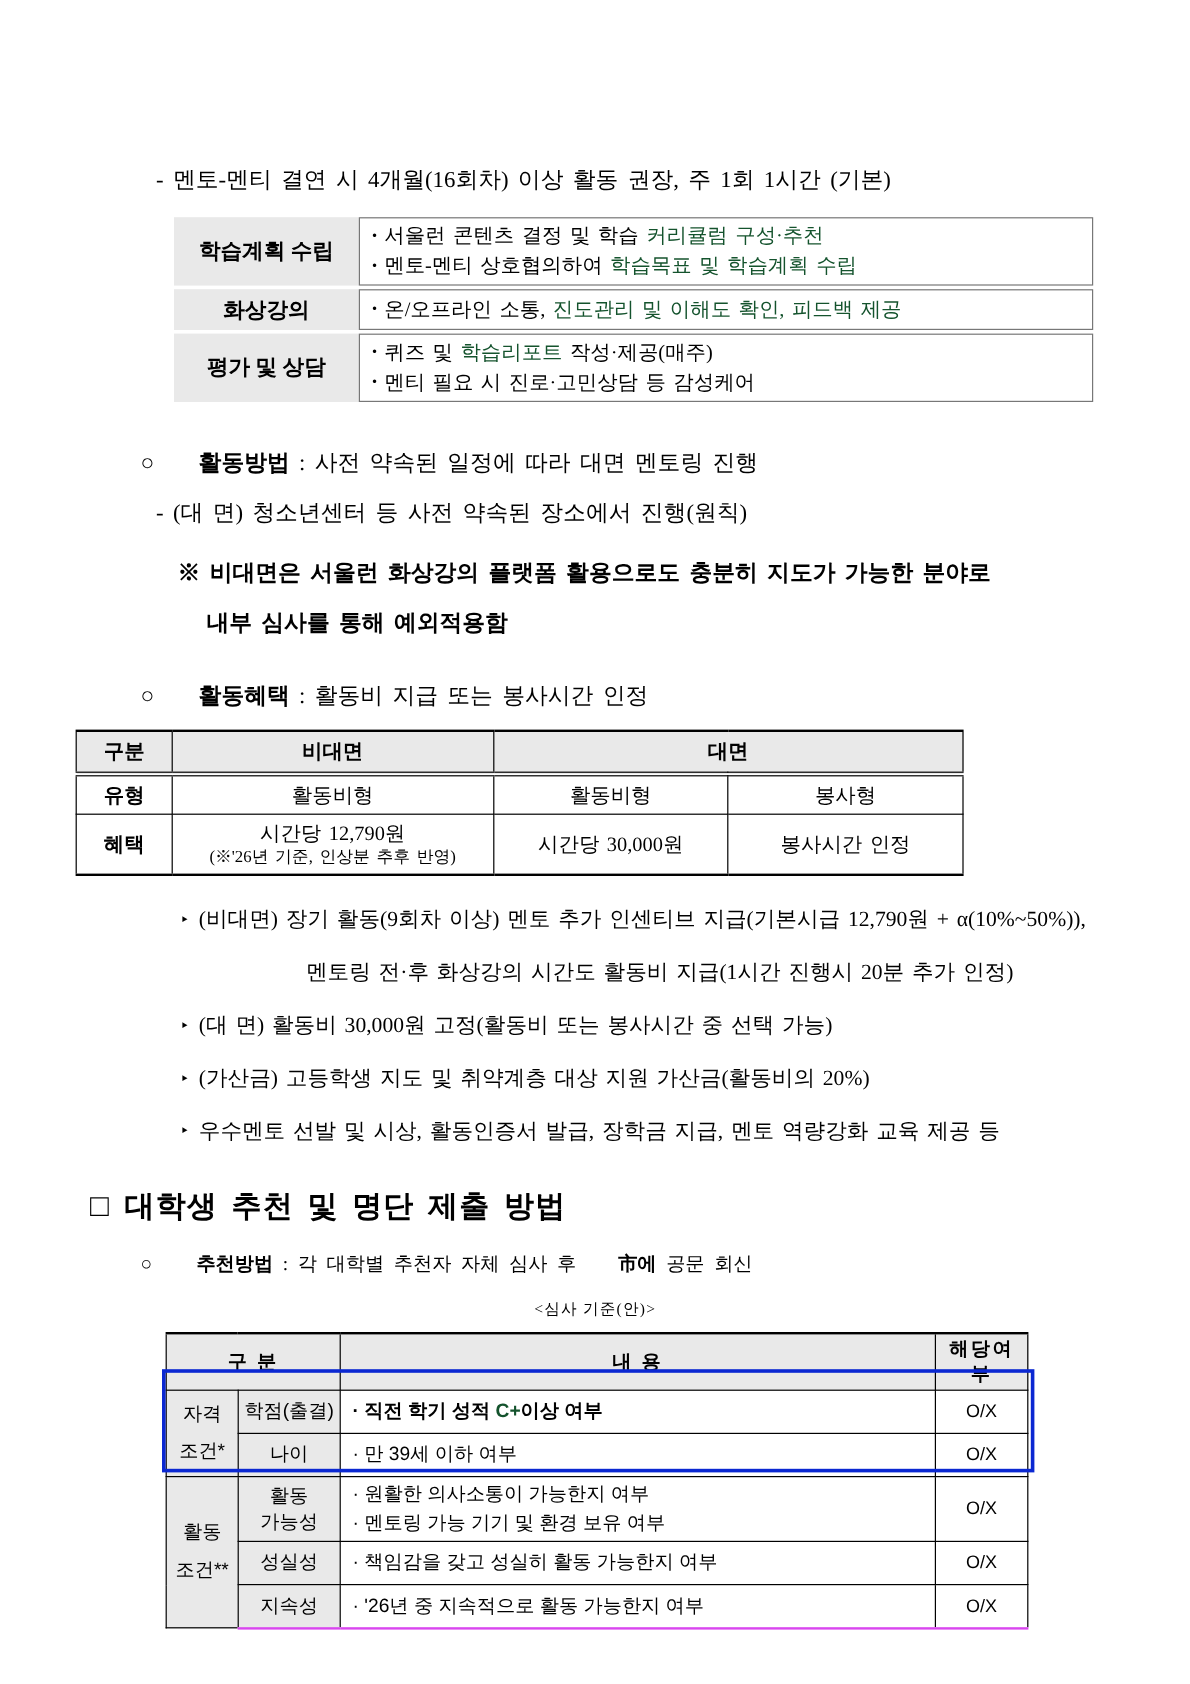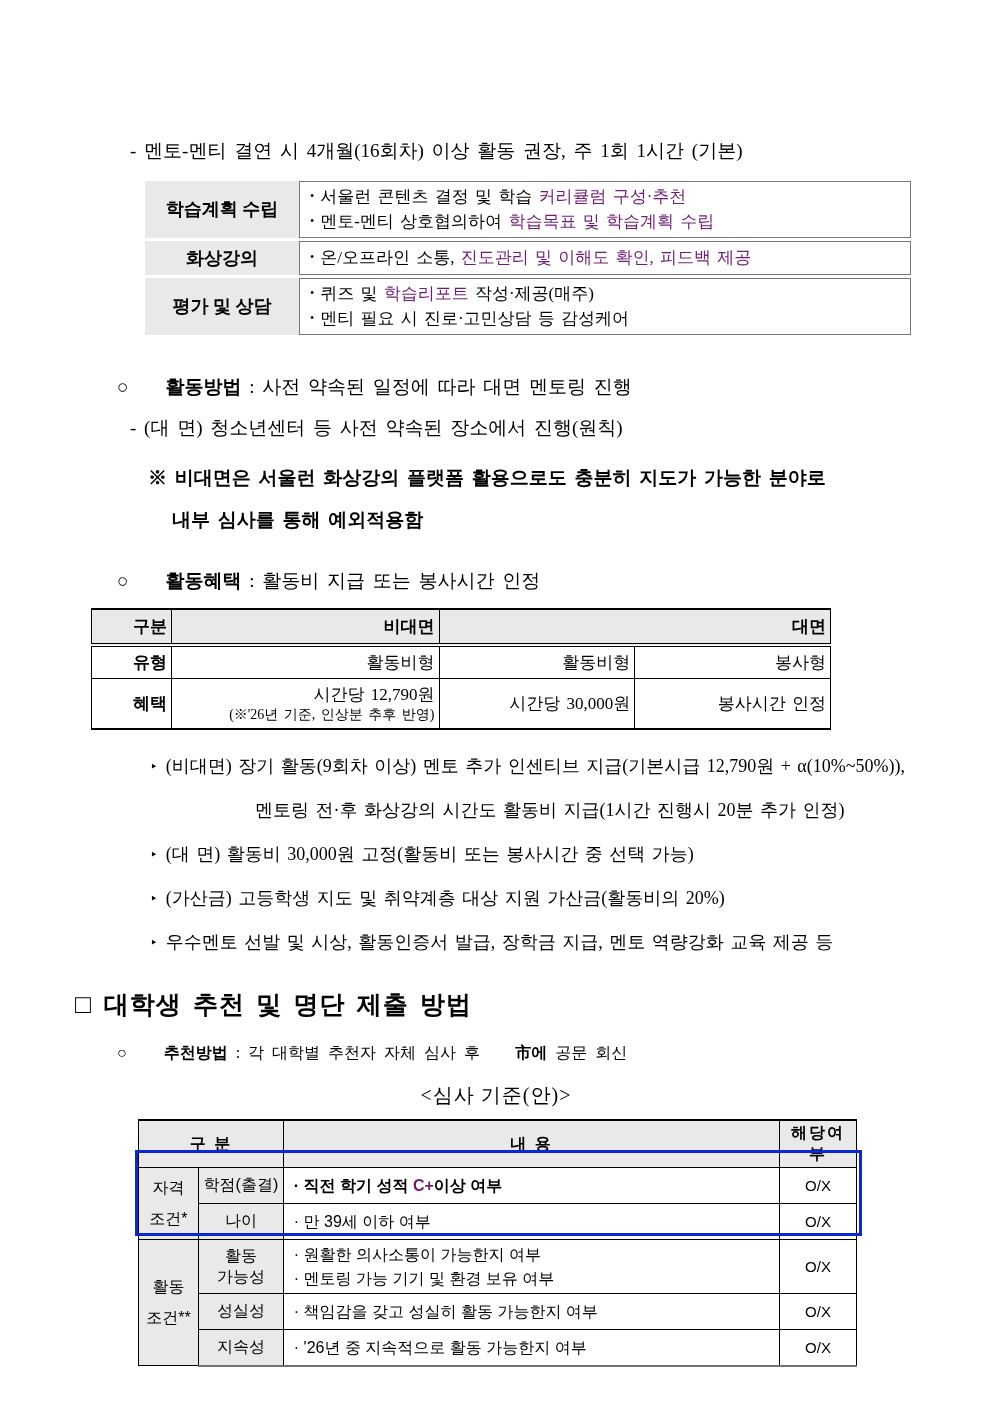--- a/index.html
+++ b/index.html
@@ -4,21 +4,21 @@
 <style>
   html,body{margin:0;padding:0;background:#fff;}
   body{
     width:992px;height:1403px;position:relative;overflow:hidden;
     font-family:"Liberation Serif","DejaVu Serif",serif;
     color:#000;
   }
   .page{position:relative;padding-top:138px;}
   .bodyline{font-size:19px;word-spacing:3px;line-height:1.35;}
   .bold{font-weight:bold;margin-left:27px;}
-  .blue{color:#701a75;}
+  .blue{color:#14532d;}
   
   .intro{margin-left:130px;}
   
   .roles{margin:14px 0 0 145px;width:766px;border-collapse:separate;border-spacing:0 3px;}
   .roles td{vertical-align:middle;}
   .roles .rlabel{
     width:150px;background:#e9e9e9;text-align:center;font-weight:bold;
     font-size:18px;padding:5px 2px;
   }
   .roles .rcontent{
@@ -27,58 +27,58 @@
   }
   .roles .item .b{font-size:12px;vertical-align:2px;margin-right:6px;}
   
   .secline{margin:36px 0 0 117px;}
   .secline .circ{margin-right:10px;}
   .dashline{margin:16px 0 0 130px;}
   .noteblock{margin:24px 0 0 148px;font-weight:bold;}
   .noteblock .l2{margin-left:24px;margin-top:16px;}
   
   .benefits{
-    margin:14px 0 0 91px;width:740px;border-collapse:collapse;
-    text-align:right;font-size:17px;word-spacing:2px;
+    margin:14px 0 0 63px;width:740px;border-collapse:collapse;
+    text-align:center;font-size:17px;word-spacing:2px;
   }
   .benefits td{border:1px solid #000;padding:4px 4px;}
   .benefits tr.hd td{
     background:#e9e9e9;font-weight:bold;border-top:2px solid #000;
     border-bottom:4px double #000;padding:5px 4px;
   }
   .benefits tr.last td{border-bottom:2px solid #000;}
   .benefits .lab{font-weight:bold;}
   .benefits .small{font-size:14px;display:block;line-height:1.3;}
   
   .tribullets{margin:24px 0 0 150px;font-size:18px;word-spacing:2px;}
   .tribullets .tb{margin-bottom:20px;}
   .tribullets .tri{font-size:13px;margin-right:8px;vertical-align:1px;}
   .tribullets .cont2{margin:12px 0 20px 105px;}
   
   .heading{margin:34px 0 0 75px;font-size:25px;font-weight:bold;letter-spacing:1px;word-spacing:4px;}
   .heading .sq{font-size:26px;margin-right:12px;}
   .recoline{margin:22px 0 0 117px;font-size:16px;word-spacing:4px;}
   .recoline .circ{margin-right:10px;}
-  .caption{margin-top:18px;text-align:center;font-size:20px;letter-spacing:1px;}
+  .caption{margin-top:18px;text-align:center;font-size:13px;letter-spacing:1px;}
   
   .critwrap{position:relative;margin:10px 0 0 138px;width:732px;}
   .criteria{
     width:719px;border-collapse:collapse;text-align:center;
     font-family:"Liberation Sans","DejaVu Sans",sans-serif;font-size:16px;
   }
   .criteria td{border:1px solid #000;padding:2px 4px;}
   .criteria tr.hd td{
     background:#e9e9e9;font-weight:bold;border-top:2px solid #000;height:30px;
     letter-spacing:2px;
   }
   .criteria .cat{background:#e9e9e9;line-height:1.9;}
   .criteria .sub{background:#e9e9e9;}
   .criteria .cont{text-align:left;padding-left:10px;line-height:1.45;}
   .criteria .ox{font-size:15px;}
-  .criteria tr.last td{border-bottom:2px solid #737373;margin-left:44px;}
+  .criteria tr.last td{border-bottom:2px solid #d946ef;margin-left:44px;}
   .r36{height:36px;} .r54{height:54px;}
   .bluebox{
     position:absolute;left:-3px;top:31px;width:721px;height:80px;
     border:3px solid #0b28d2;pointer-events:none;
   }
 </style>
 </head>
 <body>
 
 <div class="page">

